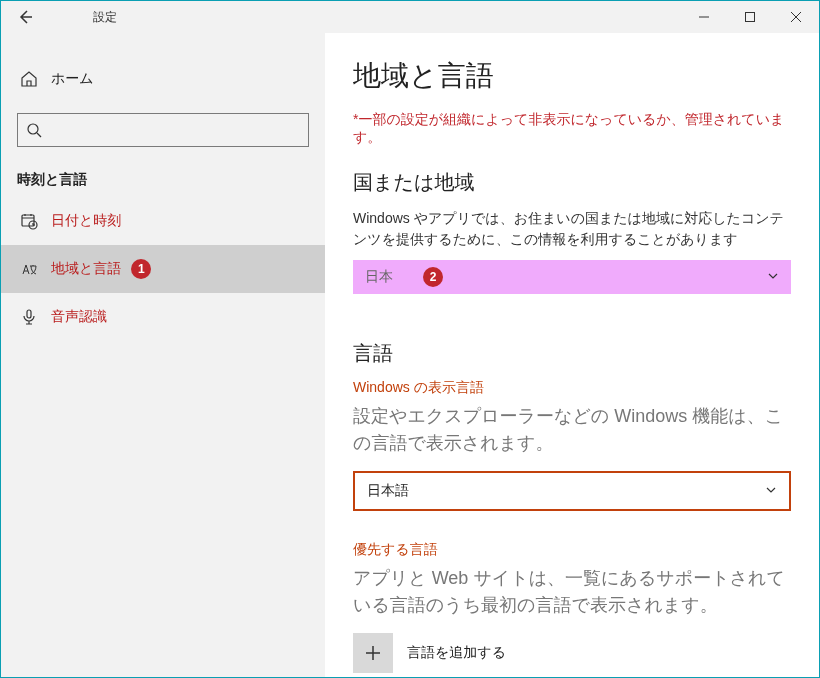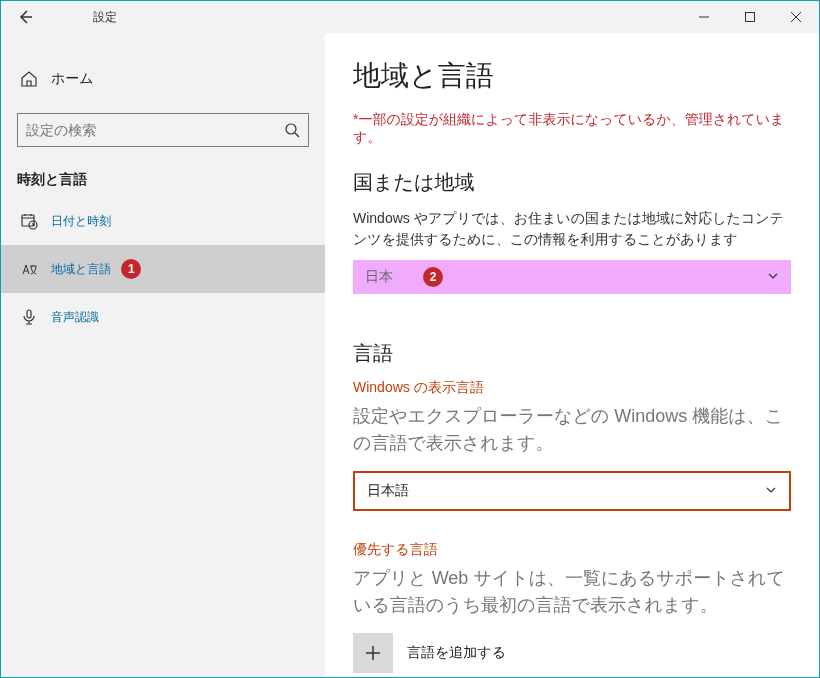--- a/index.html
+++ b/index.html
@@ -15,21 +15,21 @@
   .sidebar { width: 324px; background: #f2f2f2; padding-top: 24px; }
   .home-row { display: flex; align-items: center; height: 44px; padding-left: 16px; }
   .home-row .icon { width: 24px; display: flex; align-items: center; justify-content: center; }
   .home-row .label { font-size: 14px; margin-left: 10px; color: #222; }
   .searchbox { margin: 12px 16px 0 16px; height: 34px; border: 1px solid #999; background: #fff0; display: flex; align-items: center; padding: 0 8px; background:#f2f2f2; border-color:#7a7a7a; }
   .searchbox input { flex: 1; border: none; outline: none; background: transparent; font-size: 14px; color: #666; }
   .searchbox .sicon { width: 16px; height: 16px; }
   .section-title { font-size: 14px; font-weight: 600; color: #222; margin: 24px 0 8px 16px; }
   .nav-item { display: flex; align-items: center; height: 48px; padding-left: 16px; position: relative; }
   .nav-item .icon { width: 24px; display: flex; align-items: center; justify-content: center; }
-  .nav-item .label { font-size: 12px; margin-left: 10px; color: #0369a1; }
+  .nav-item .label { font-size: 14px; margin-left: 10px; color: #b91c1c; }
   .nav-item.active { background: #cfcfcf; }
   .badge { width: 20px; height: 20px; border-radius: 50%; background: #c1272d; color: #fff; font-size: 12px; font-weight: bold; display: flex; align-items: center; justify-content: center; margin-left: 10px; }
   .content { flex: 1; padding: 24px 28px 0 28px; overflow-y: auto; position: relative; }
   .content::-webkit-scrollbar { width: 14px; }
   .content::-webkit-scrollbar-track { background: #f0f0f0; }
   .content::-webkit-scrollbar-thumb { background: #c2c2c2; }
   h1.page-title { font-size: 28px; font-weight: 400; color: #222; margin-bottom: 16px; }
   .warning { color: #c1272d; font-size: 14px; margin-bottom: 22px; }
   h2.section { font-size: 20px; font-weight: 400; color: #222; margin-bottom: 12px; }
   .desc { font-size: 14px; color: #333; line-height: 1.5; margin-bottom: 10px; }
@@ -81,21 +81,20 @@
     <div class="home-row">
       <span class="icon">
         <svg class="gen" width="18" height="18" viewBox="0 0 18 18">
             <path d="M2 8 L9 2 L16 8 V16 H2 Z M7 16 V11 H11 V16"></path>
           </svg>
       </span>
       <span class="label">ホーム</span>
     </div>
 
     <div class="searchbox">
-      <input placeholder="設定の検索" style="">
       <svg class="sicon gen" viewBox="0 0 16 16">
           <circle cx="7" cy="7" r="5"></circle>
           <path d="M11 11 L15 15"></path>
         </svg>
     </div>
 
     <div class="section-title">時刻と言語</div>
 
     <div class="nav-item">
       <span class="icon">

